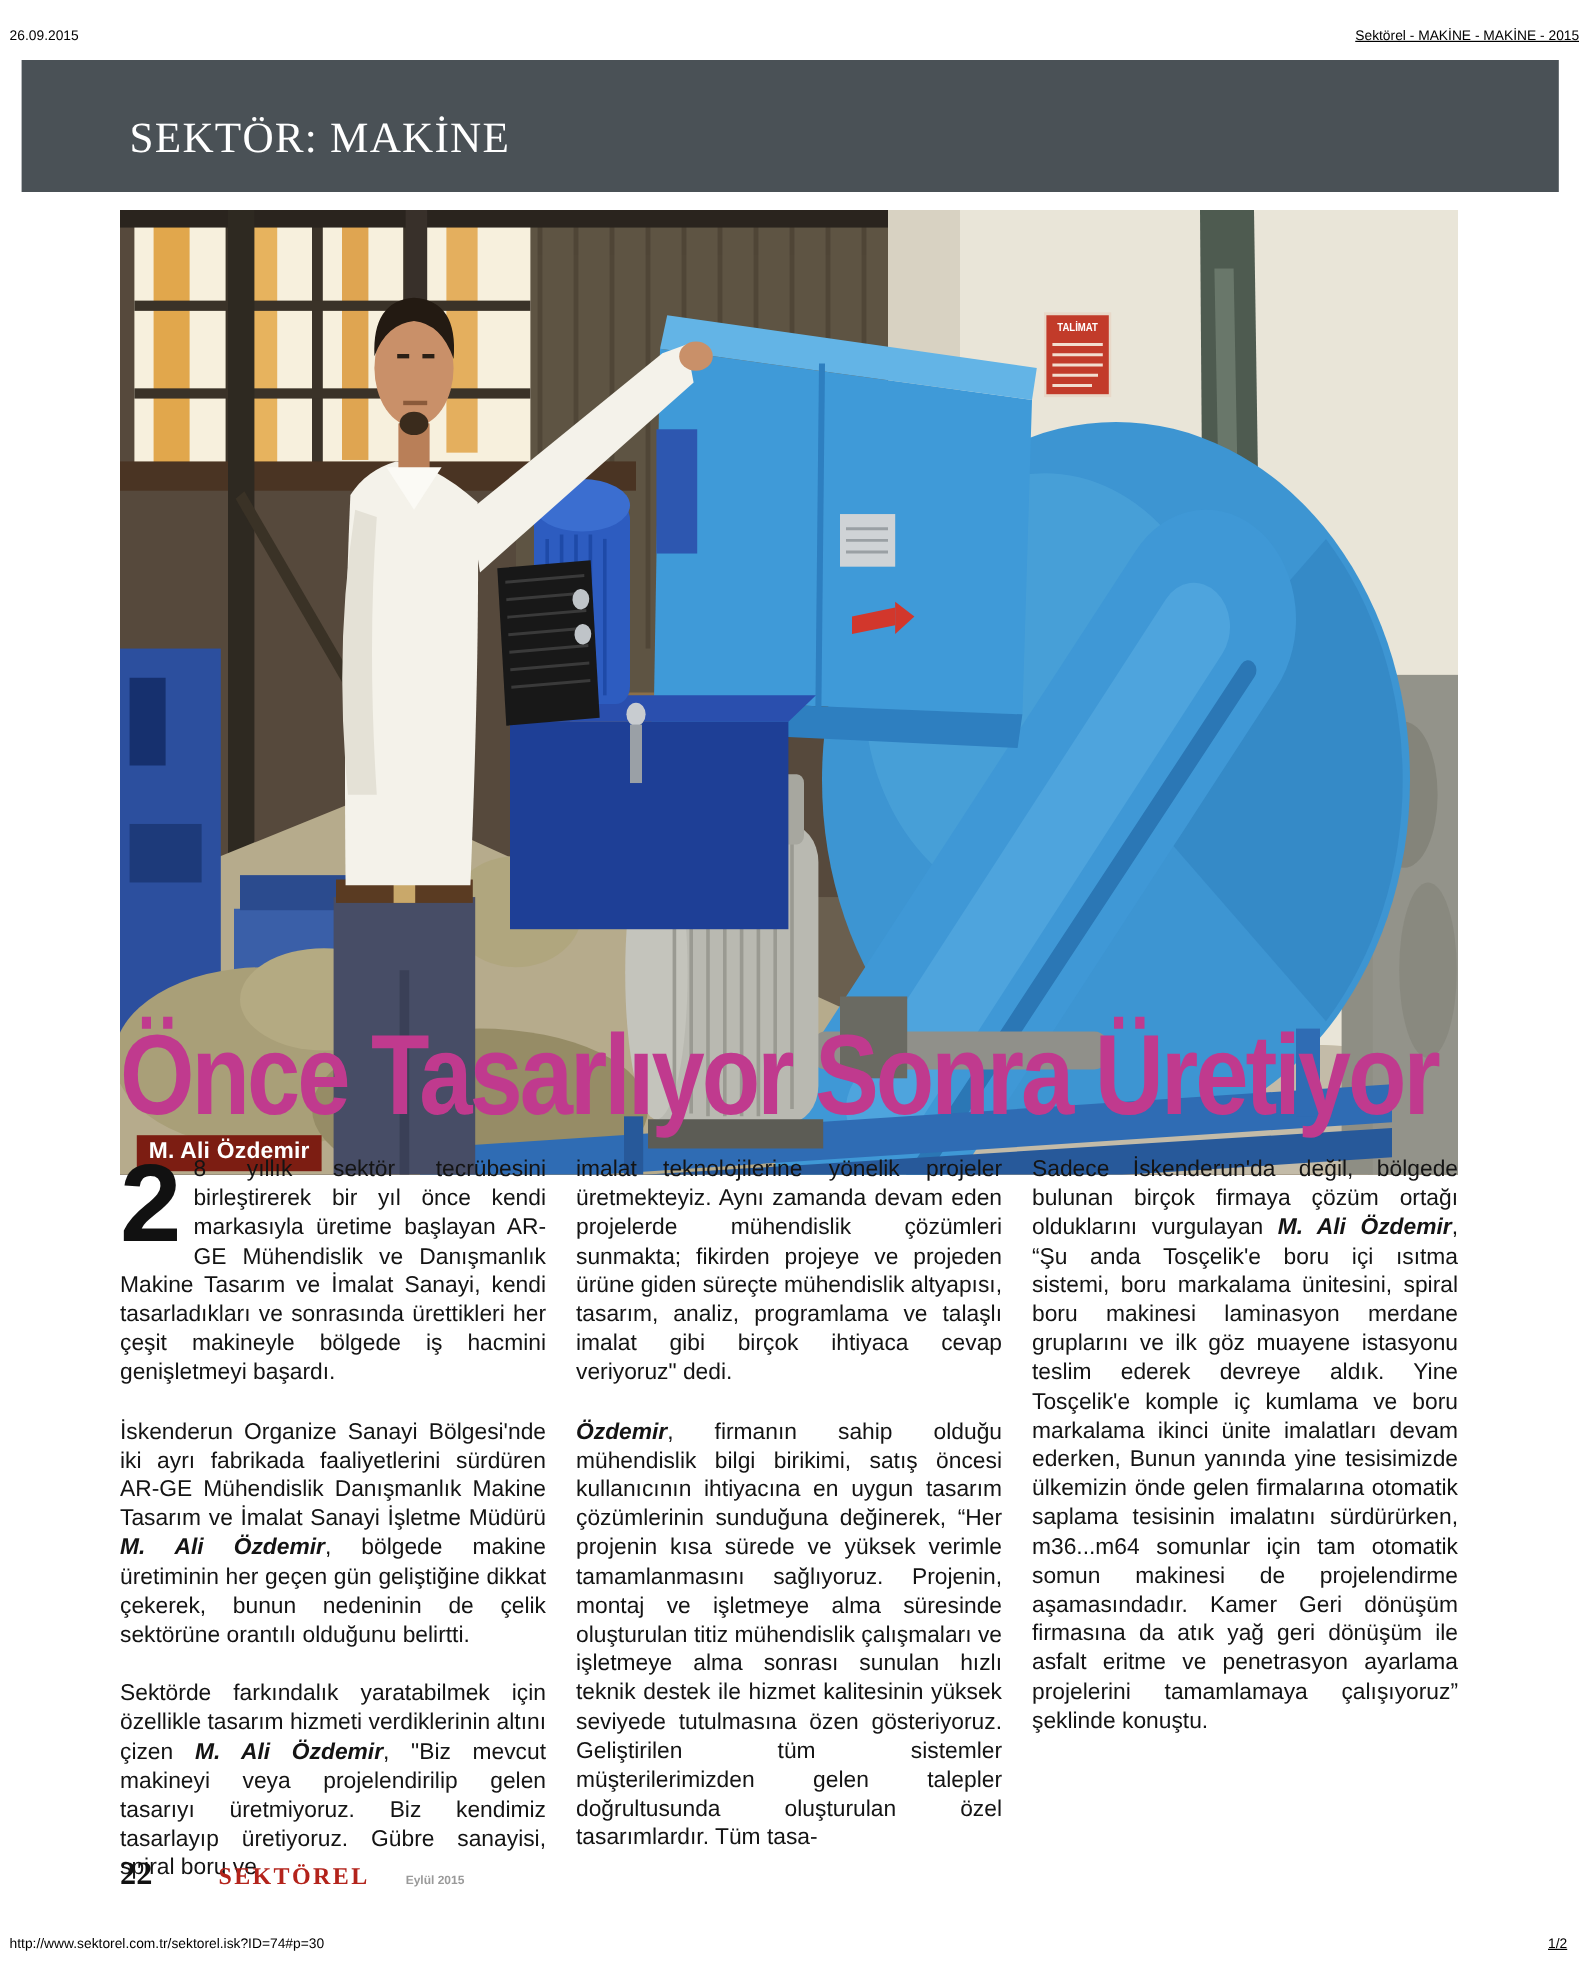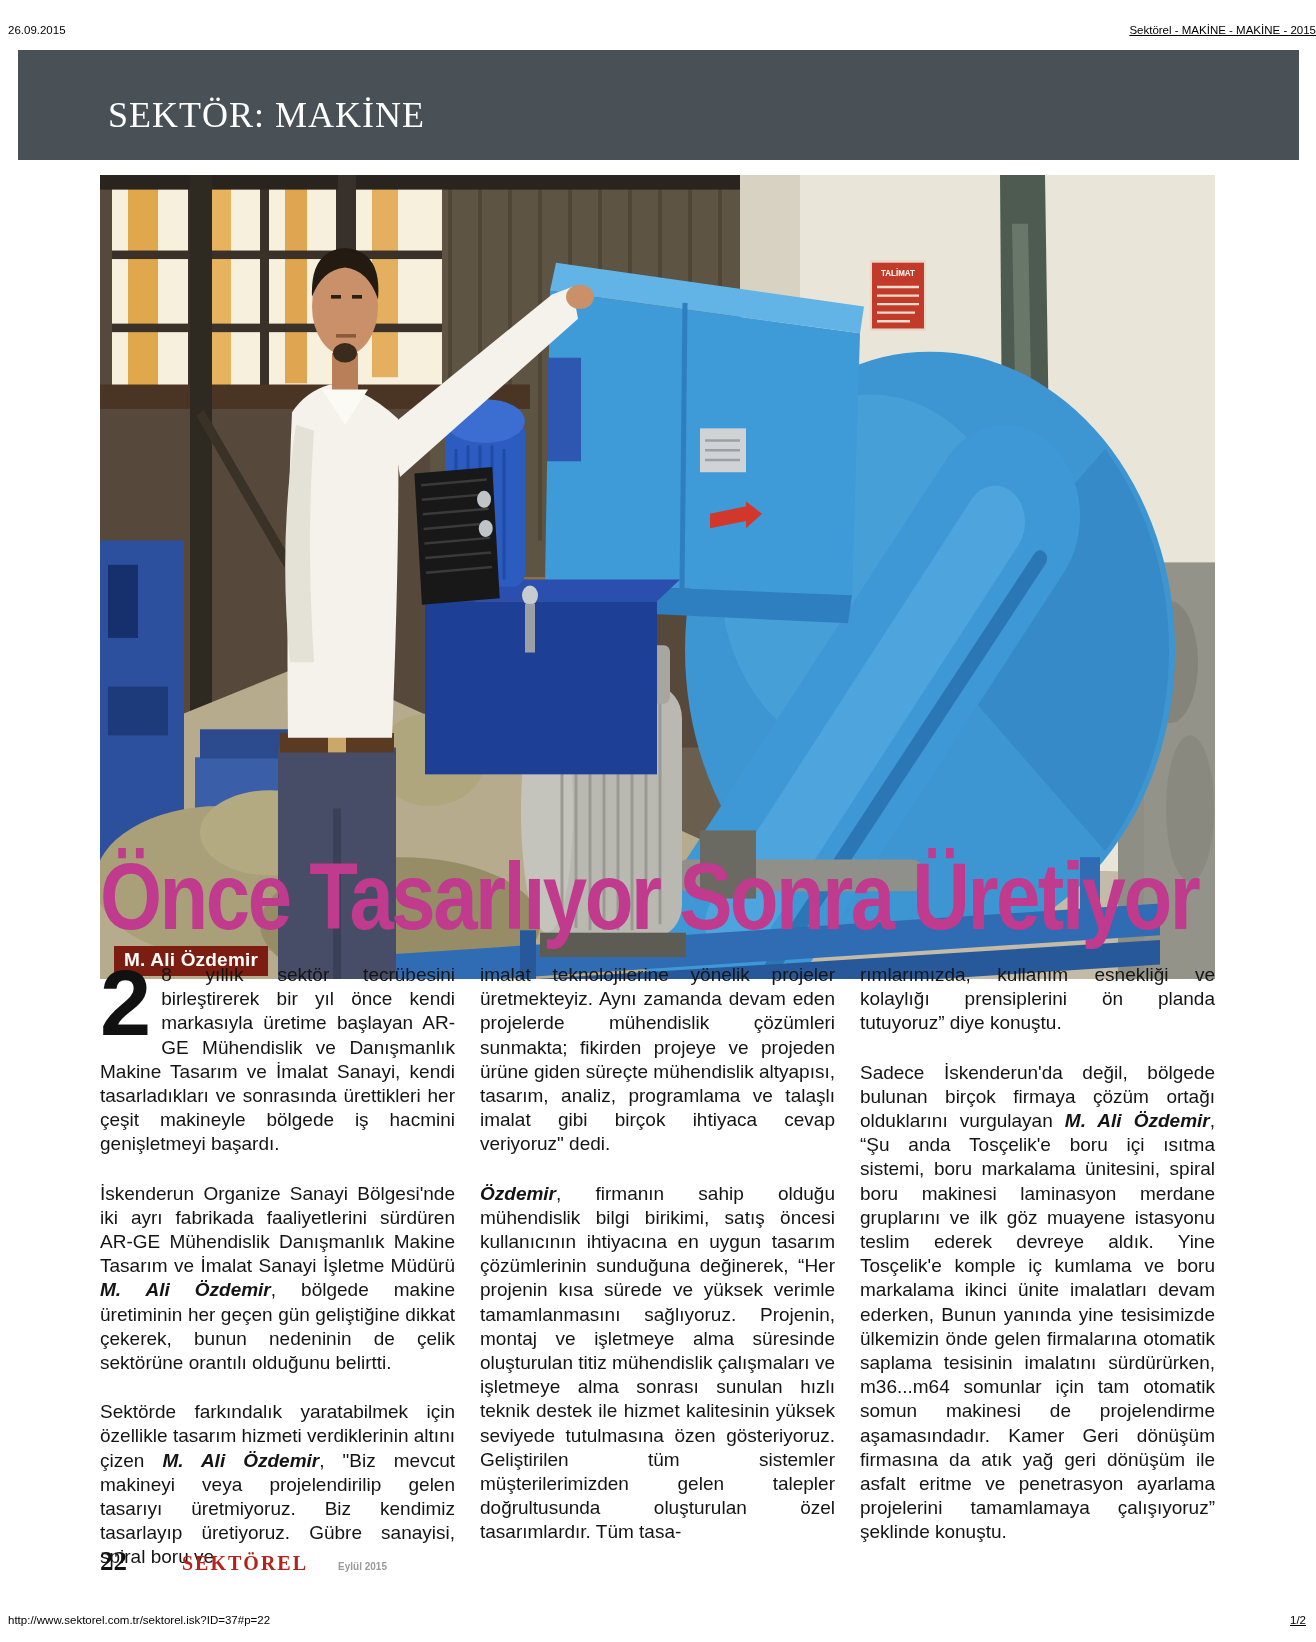--- a/index.html
+++ b/index.html
@@ -264,25 +264,24 @@
     <div class="col">
       <p><span class="dropcap">2</span><span>8 yıllık sektör tecrübesini birleştirerek bir yıl önce kendi markasıyla üretime başlayan AR-GE Mühendislik ve Danışmanlık Makine Tasarım ve İmalat Sanayi, kendi tasarladıkları ve sonrasında ürettikleri her çeşit makineyle bölgede iş hacmini genişletmeyi başardı.</span></p>
       <p><span>İskenderun Organize Sanayi Bölgesi'nde iki ayrı fabrikada faaliyetlerini sürdüren AR-GE Mühendislik Danışmanlık Makine Tasarım ve İmalat Sanayi İşletme Müdürü </span><span class="name-em">M. Ali Özdemir</span><span>, bölgede makine üretiminin her geçen gün geliştiğine dikkat çekerek, bunun nedeninin de çelik sektörüne orantılı olduğunu belirtti.</span></p>
       <p><span>Sektörde farkındalık yaratabilmek için özellikle tasarım hizmeti verdiklerinin altını çizen </span><span class="name-em">M. Ali Özdemir</span><span>, "Biz mevcut makineyi veya projelendirilip gelen tasarıyı üretmiyoruz. Biz kendimiz tasarlayıp üretiyoruz. Gübre sanayisi, spiral boru ve</span></p>
     </div>
     <div class="col">
       <p><span>imalat teknolojilerine yönelik projeler üretmekteyiz. Aynı zamanda devam eden projelerde mühendislik çözümleri sunmakta; fikirden projeye ve projeden ürüne giden süreçte mühendislik altyapısı, tasarım, analiz, programlama ve talaşlı imalat gibi birçok ihtiyaca cevap veriyoruz" dedi.</span></p>
       <p><span class="name-em">Özdemir</span><span>, firmanın sahip olduğu mühendislik bilgi birikimi, satış öncesi kullanıcının ihtiyacına en uygun tasarım çözümlerinin sunduğuna değinerek, “Her projenin kısa sürede ve yüksek verimle tamamlanmasını sağlıyoruz. Projenin, montaj ve işletmeye alma süresinde oluşturulan titiz mühendislik çalışmaları ve işletmeye alma sonrası sunulan hızlı teknik destek ile hizmet kalitesinin yüksek seviyede tutulmasına özen gösteriyoruz. Geliştirilen tüm sistemler müşterilerimizden gelen talepler doğrultusunda oluşturulan özel tasarımlardır. Tüm tasa-</span></p>
     </div>
     <div class="col">
-      <p><span>rımlarımızda, kullanım esnekliği ve kolaylığı prensiplerini ön planda tutuyoruz” diye konuştu.</span></p>
       <p><span>Sadece İskenderun'da değil, bölgede bulunan birçok firmaya çözüm ortağı olduklarını vurgulayan </span><span class="name-em">M. Ali Özdemir</span><span>, “Şu anda Tosçelik'e boru içi ısıtma sistemi, boru markalama ünitesini, spiral boru makinesi laminasyon merdane gruplarını ve ilk göz muayene istasyonu teslim ederek devreye aldık. Yine Tosçelik'e komple iç kumlama ve boru markalama ikinci ünite imalatları devam ederken, Bunun yanında yine tesisimizde ülkemizin önde gelen firmalarına otomatik saplama tesisinin imalatını sürdürürken, m36...m64 somunlar için tam otomatik somun makinesi de projelendirme aşamasındadır. Kamer Geri dönüşüm firmasına da atık yağ geri dönüşüm ile asfalt eritme ve penetrasyon ayarlama projelerini tamamlamaya çalışıyoruz” şeklinde konuştu.</span></p>
     </div>
   </div>
 
 <div class="page-footer">
   <span class="pnum">22</span>
   <span class="mag">SEKTÖREL</span>
   <span class="issue">Eylül 2015</span>
 </div>
 
-<div id="pf-url" class="print-meta">http://www.sektorel.com.tr/sektorel.isk?ID=37#p=22</div>
+<div id="pf-url" class="print-meta">http://www.sektorel.com.tr/sektorel.isk?ID=74#p=30</div>
 <div id="pf-page" class="print-meta">1/2</div>
 
 </body></html>

